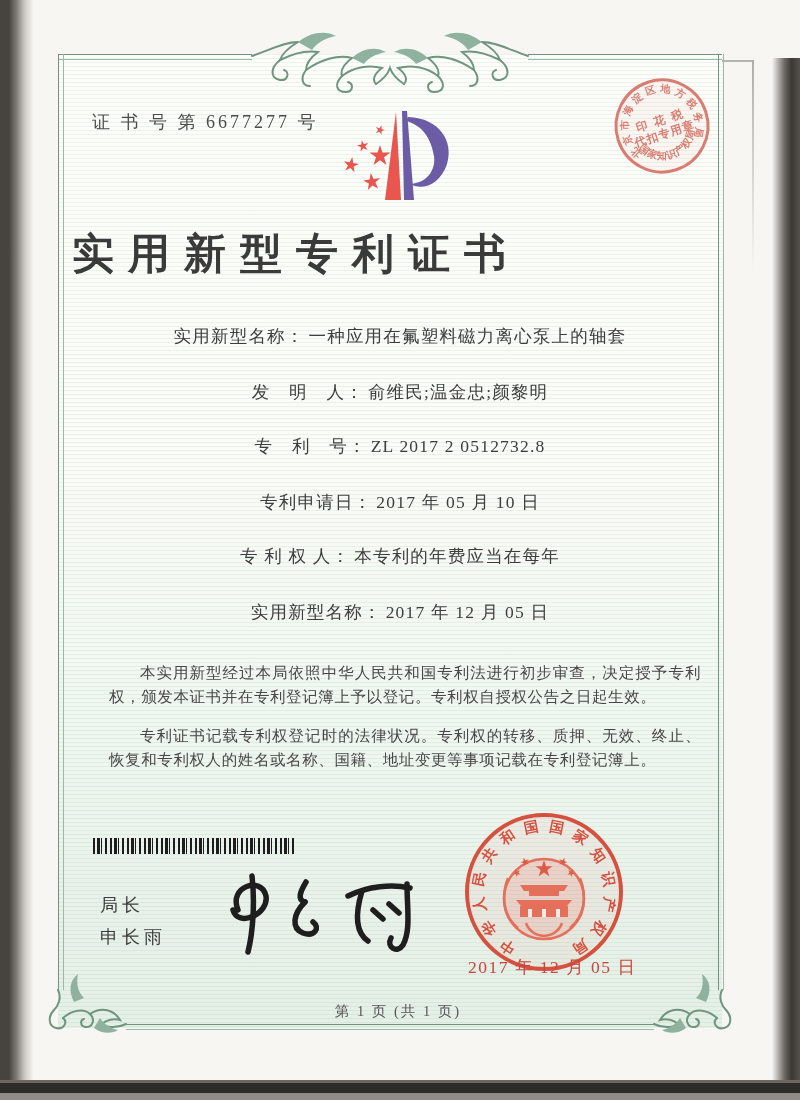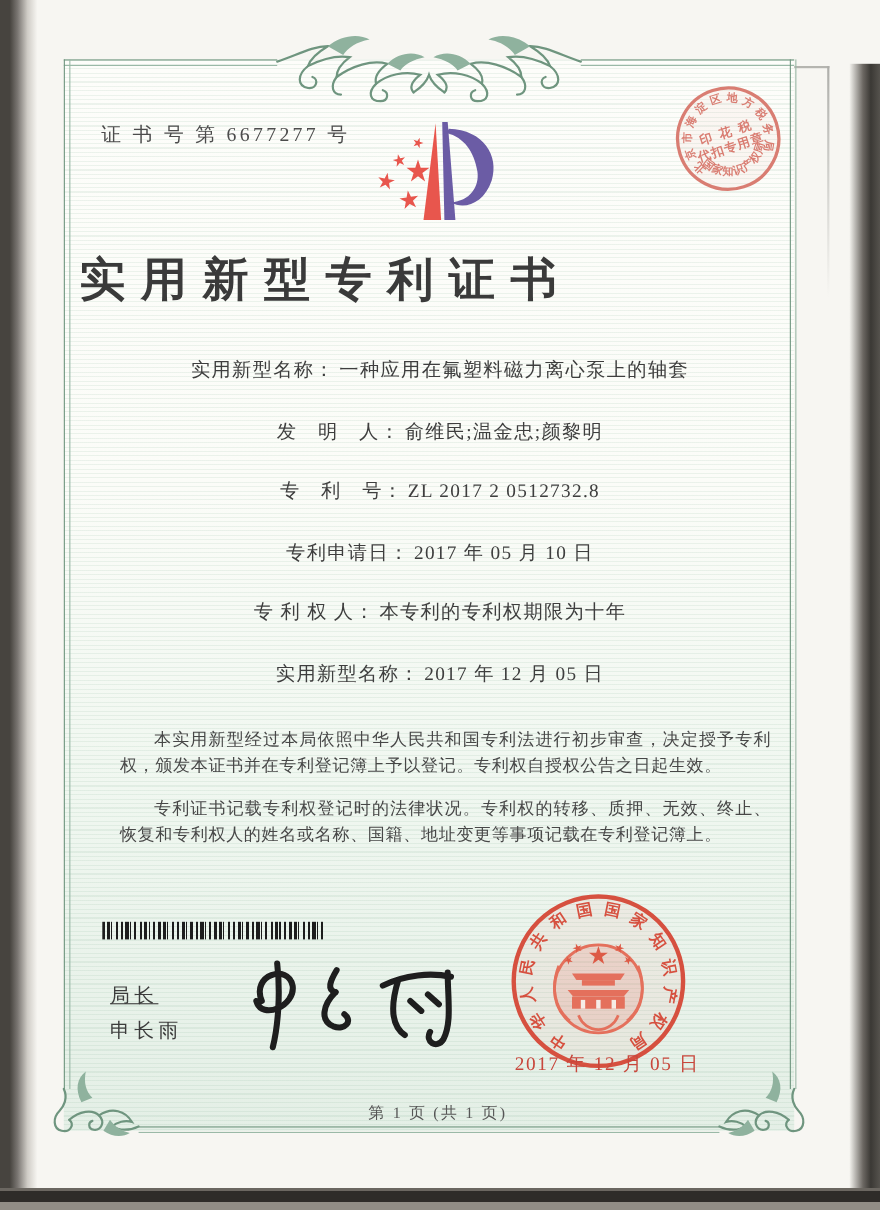--- a/index.html
+++ b/index.html
@@ -34,21 +34,21 @@
   .title{left:58px;top:226px;width:664px;text-align:left;font-size:42px;
     font-weight:600;color:#3a3a3a;letter-spacing:14px;text-indent:14px;}
   .frow{left:95px;width:610px;font-size:17.5px;color:#3e3e3e;letter-spacing:1.2px;white-space:nowrap;text-align:center;}
   .frow .val{margin-left:4px;}
   .paras{left:93px;top:645px;width:624px;font-size:15.5px;line-height:23.5px;
     color:#474747;letter-spacing:.6px;text-align:justify;}
   .paras p{margin:16px;text-indent:2em;}
   .barcode{left:93px;top:838px;width:202px;height:16px;background-image:
     repeating-linear-gradient(90deg,#1d1d1d 0 2px,rgba(0,0,0,0) 2px 4px,#1d1d1d 4px 7px,
     rgba(0,0,0,0) 7px 8px,#1d1d1d 8px 9px,rgba(0,0,0,0) 9px 12px,#1d1d1d 12px 14px,rgba(0,0,0,0) 14px 17px);}
-  .signer-title{left:100px;top:893px;font-size:18px;color:#3c3c3c;letter-spacing:4px;text-decoration:underline;}
+  .signer-title{left:100px;top:893px;font-size:18px;color:#3c3c3c;letter-spacing:4px;}
   .signer-name{left:100px;top:925px;font-size:18px;color:#3c3c3c;letter-spacing:4px;}
   .seal-date{left:468px;top:955px;font-size:17.5px;color:#c8473c;letter-spacing:1.5px;}
   .footer{left:58px;top:1002px;width:620px;text-align:center;font-size:14.5px;color:#565656;letter-spacing:2px;padding-left:30px;}
   svg text{font-family:"Liberation Serif","DejaVu Serif",serif;}
 </style>
 </head>
 <body>
 
 <div class="abs edge-left"></div>
 <div class="abs edge-right"></div>
@@ -125,21 +125,21 @@
 <div class="abs frow" style="top:380px">
   <span class="lbl">发　明　人：</span><span class="val">俞维民;温金忠;颜黎明</span>
 </div>
 <div class="abs frow" style="top:434px">
   <span class="lbl">专　利　号：</span><span class="val">ZL 2017 2 0512732.8</span>
 </div>
 <div class="abs frow" style="top:490px">
   <span class="lbl">专利申请日：</span><span class="val">2017 年 05 月 10 日</span>
 </div>
 <div class="abs frow" style="top:544px">
-  <span class="lbl">专 利 权 人：</span><span class="val">本专利的专利权期限为十年</span>
+  <span class="lbl">专 利 权 人：</span><span class="val">本专利的年费应当在每年</span>
 </div>
 <div class="abs frow" style="top:600px">
   <span class="lbl">实用新型名称：</span><span class="val">2017 年 12 月 05 日</span>
 </div>
 
 <div class="abs paras">
   <p>本实用新型经过本局依照中华人民共和国专利法进行初步审查，决定授予专利权，颁发本证书并在专利登记簿上予以登记。专利权自授权公告之日起生效。</p>
   <p>专利证书记载专利权登记时的法律状况。专利权的转移、质押、无效、终止、恢复和专利权人的姓名或名称、国籍、地址变更等事项记载在专利登记簿上。</p>
 </div>
 

